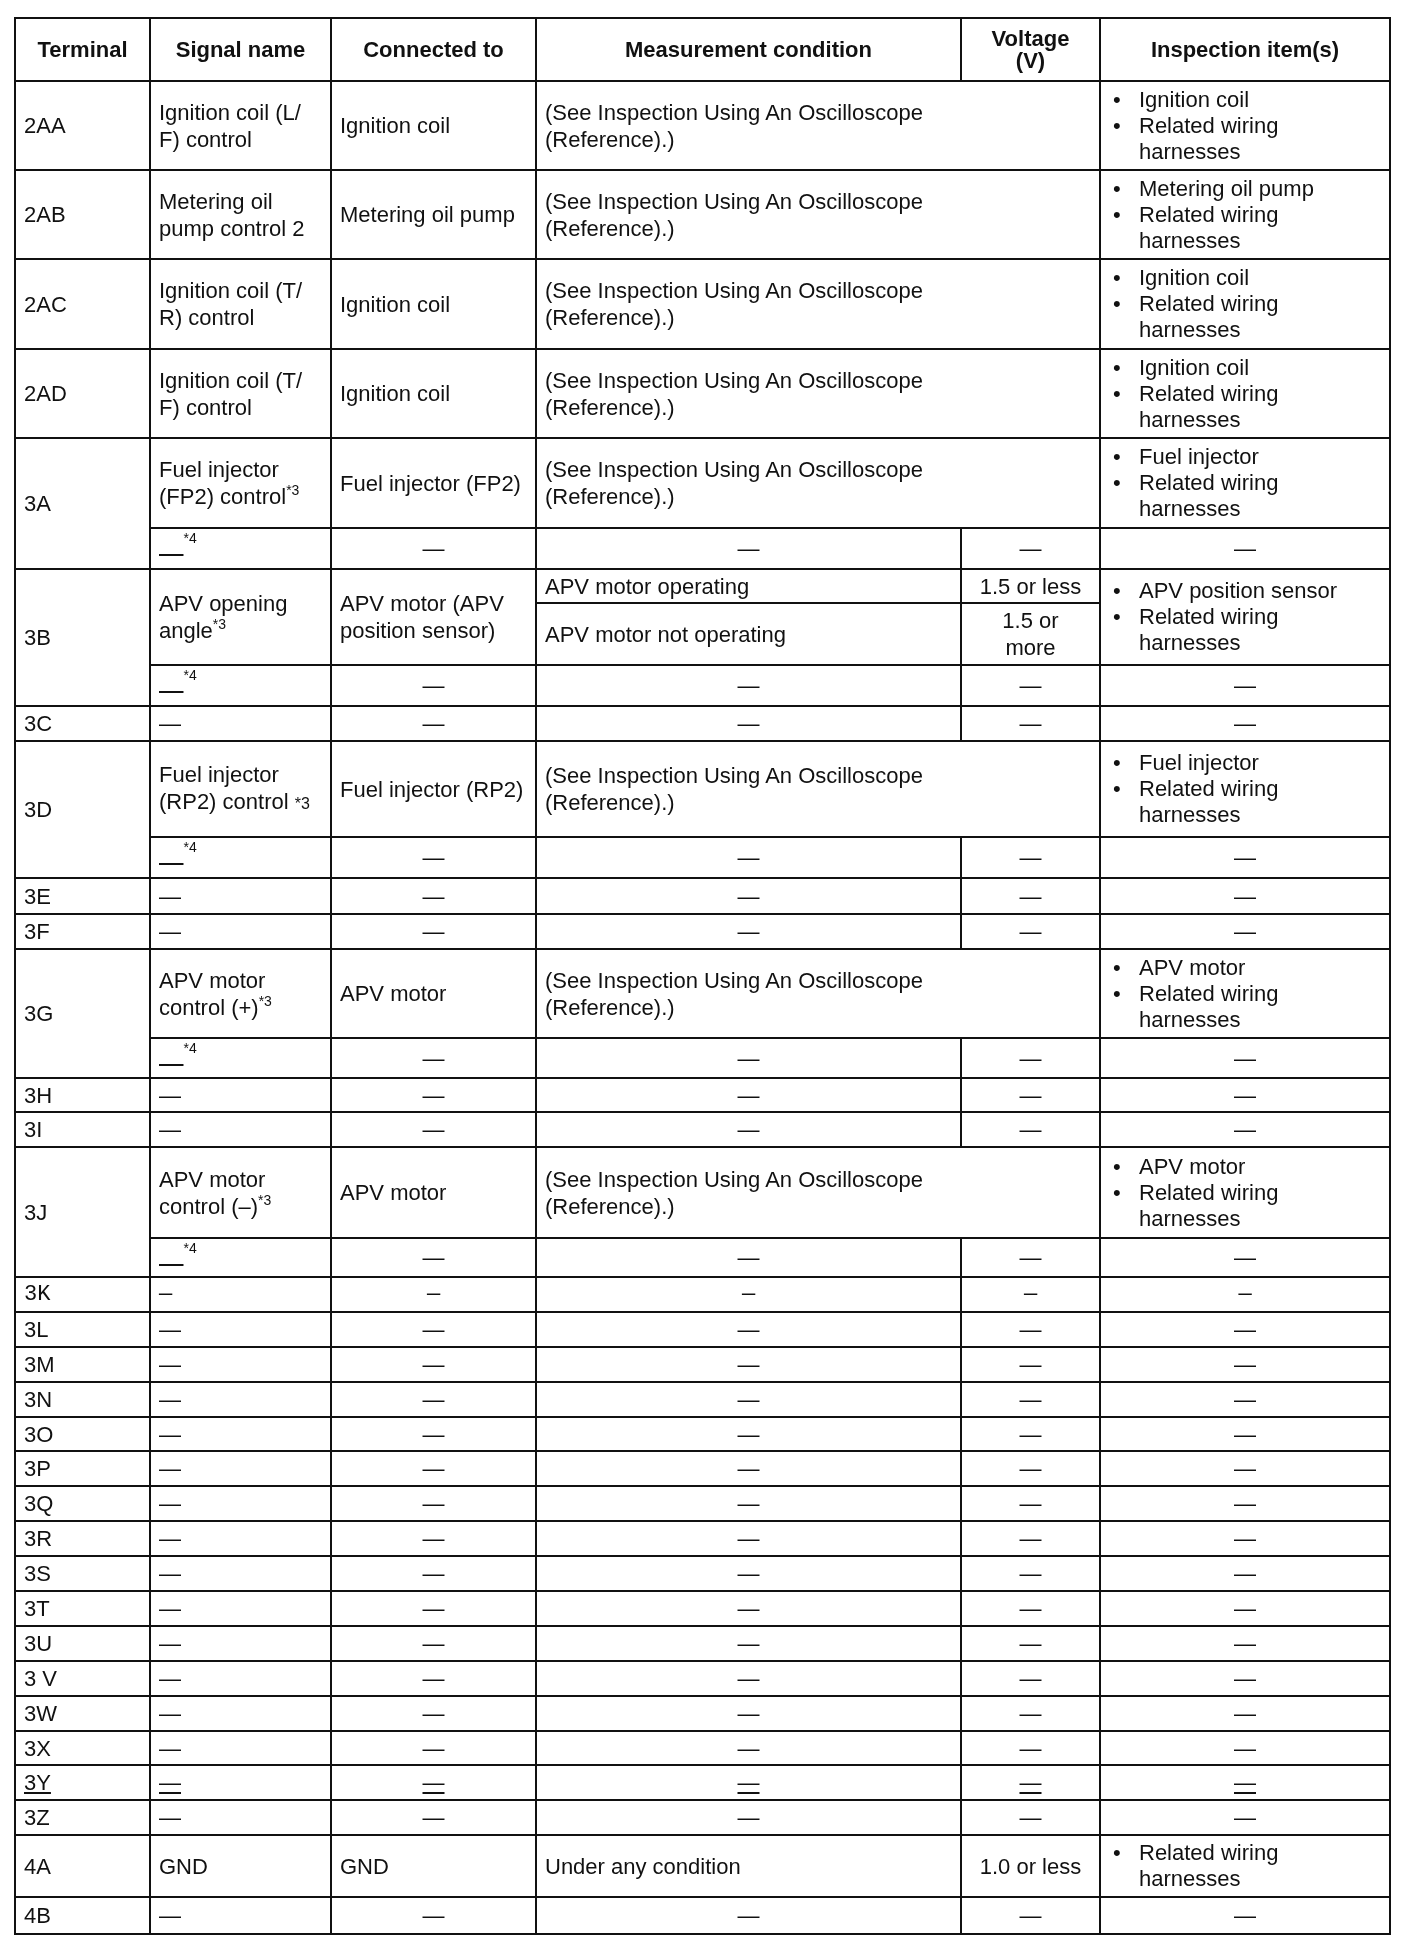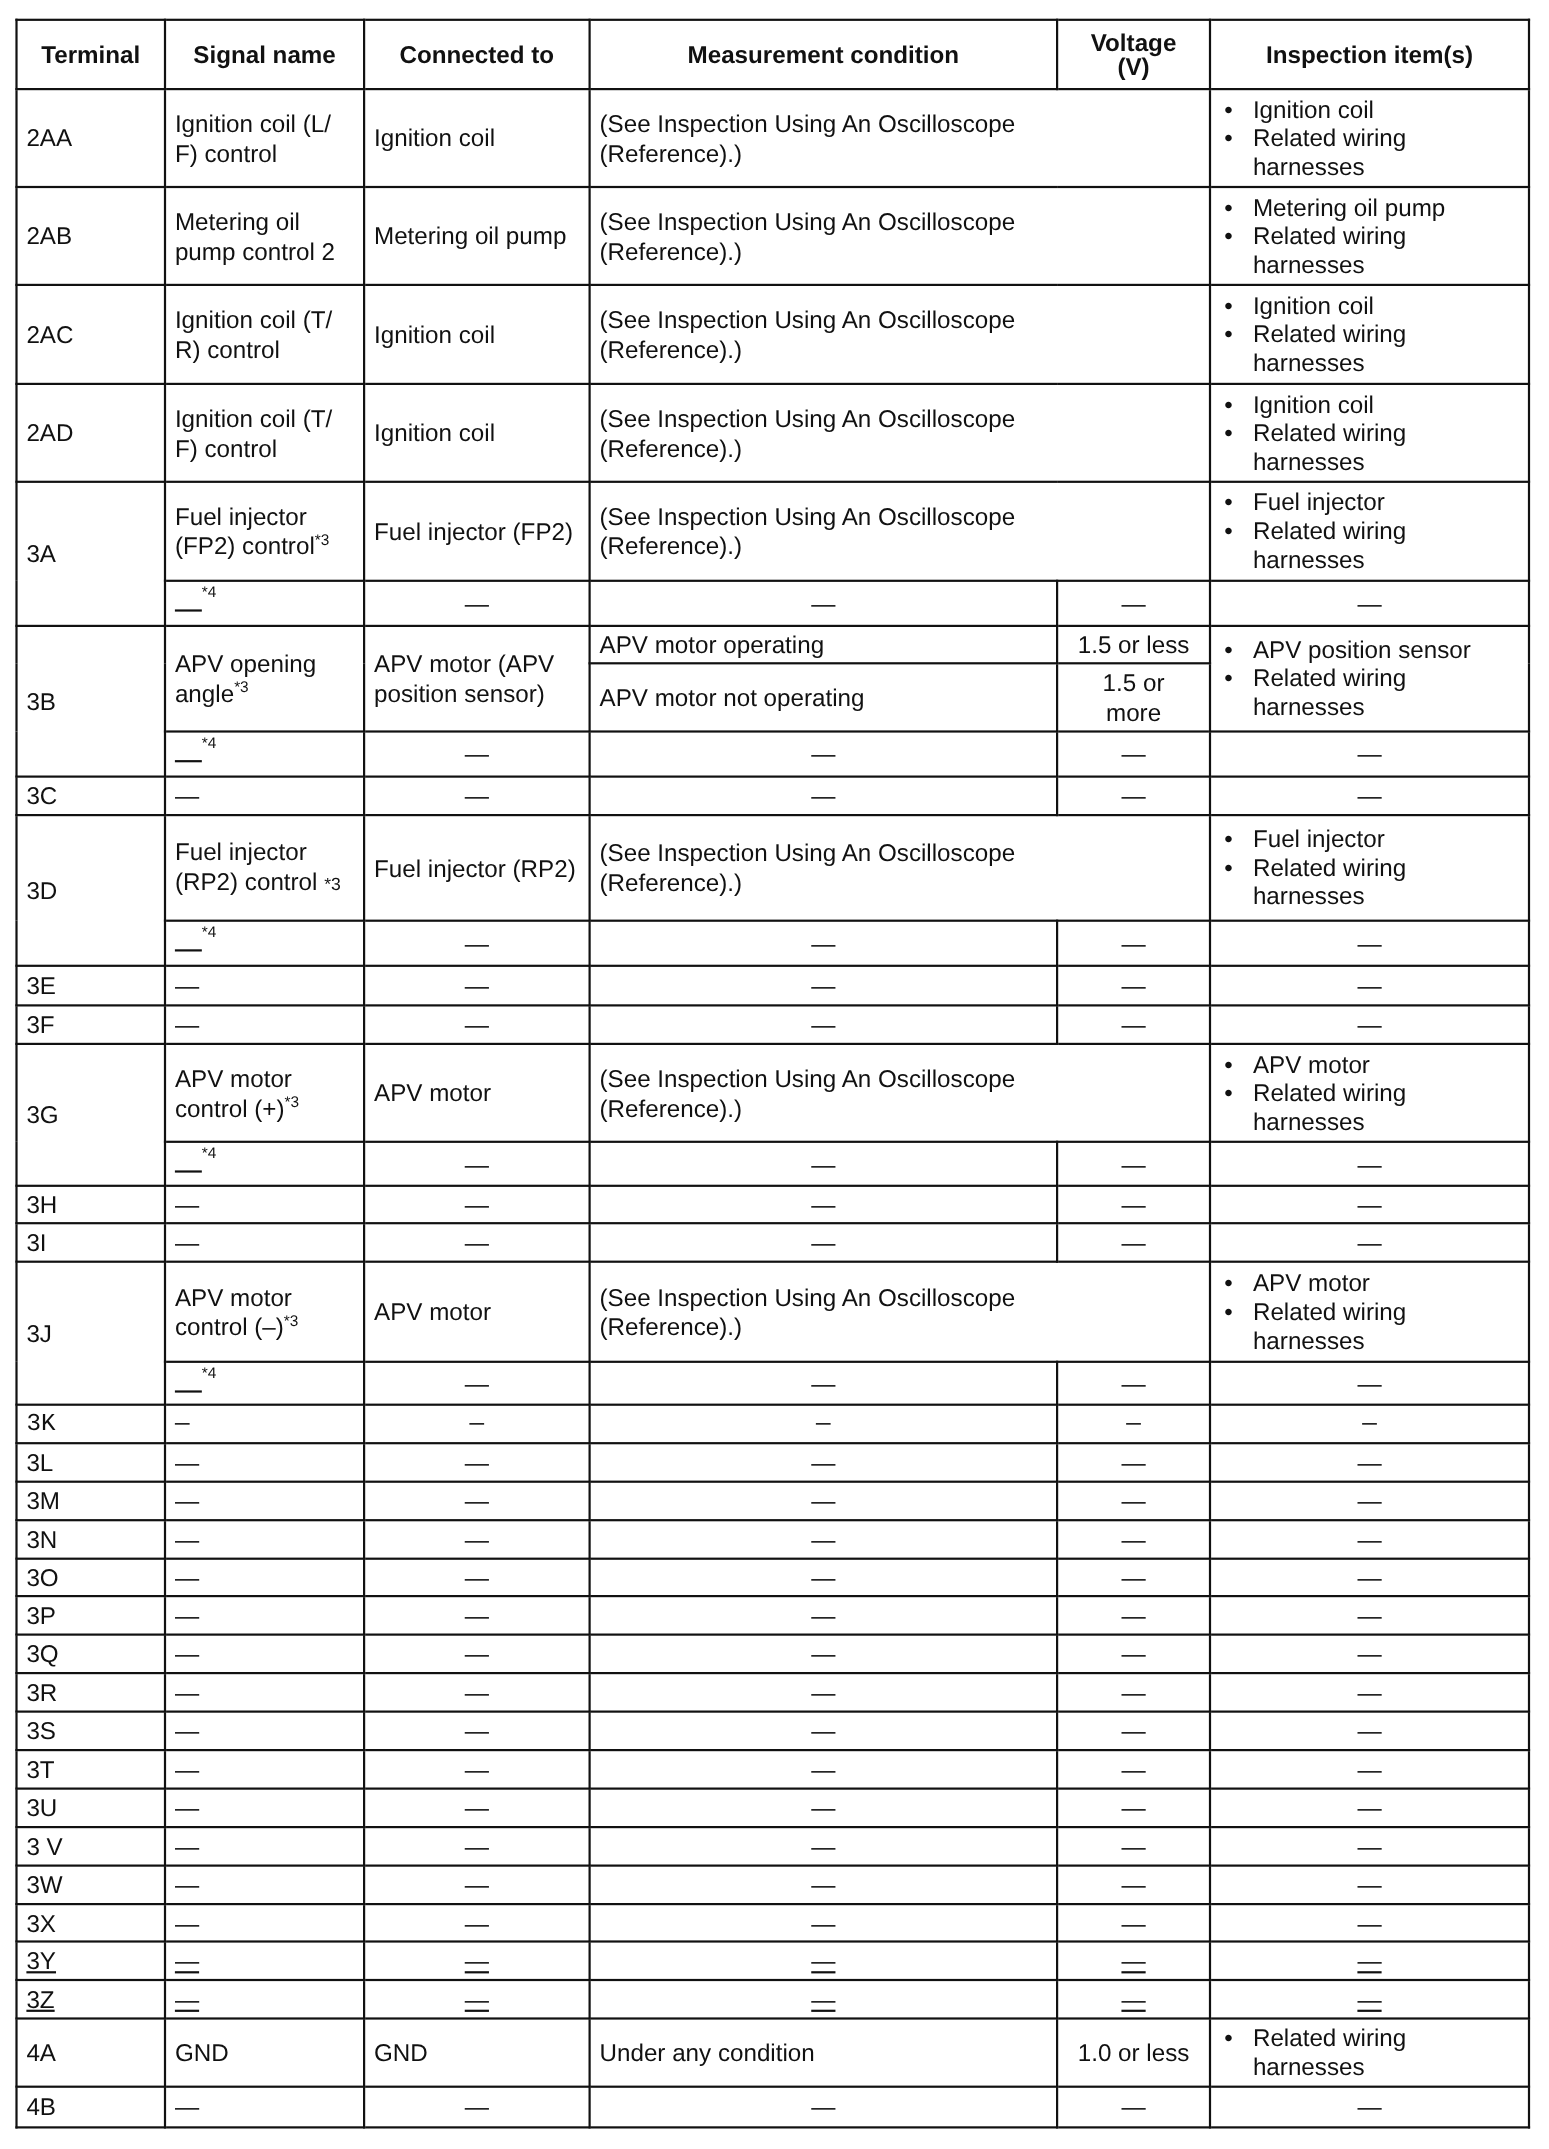--- a/index.html
+++ b/index.html
@@ -366,21 +366,21 @@
         <td class="dash">—</td>
       </tr>
       <tr style="height: 34.9px; text-decoration: underline;">
         <td class="term">3Y</td>
         <td class="left-dash">—</td>
         <td class="dash">—</td>
         <td class="dash">—</td>
         <td class="dash">—</td>
         <td class="dash">—</td>
       </tr>
-      <tr style="height: 34.9px; text-decoration: underline;">
+      <tr style="height: 34.9px;">
         <td class="term">3Z</td>
         <td class="left-dash">—</td>
         <td class="dash">—</td>
         <td class="dash">—</td>
         <td class="dash">—</td>
         <td class="dash">—</td>
       </tr>
     </tbody>
   <tbody>
 

